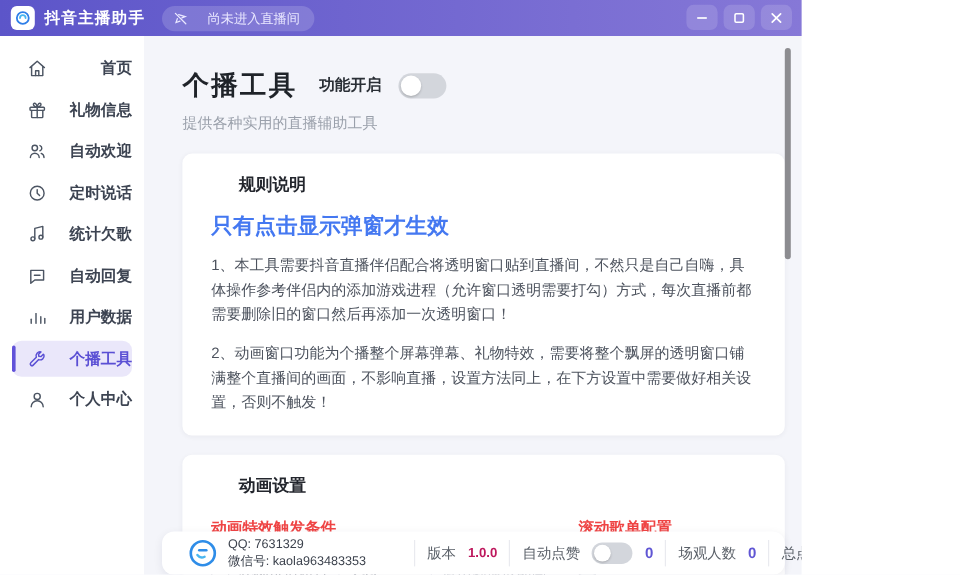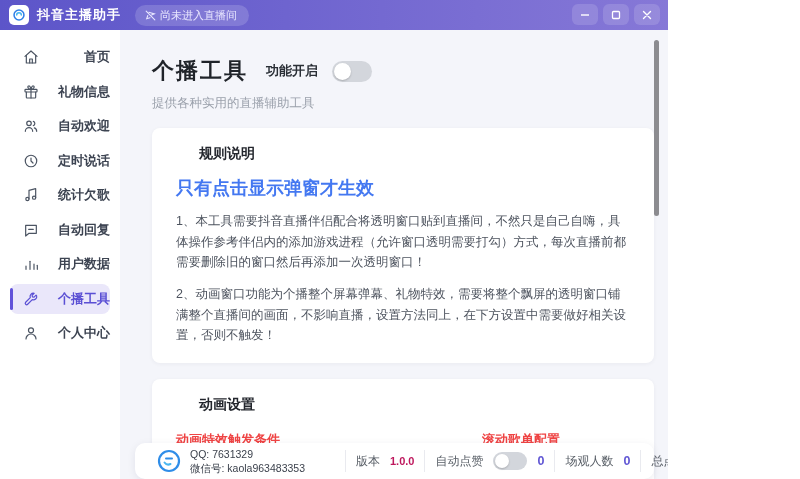--- a/index.html
+++ b/index.html
@@ -4,21 +4,21 @@
 <style>
   * { margin:0; padding:0; box-sizing:border-box; }
   html,body { width:800px; height:479px; overflow:hidden; }
   body { font-family:"Liberation Sans","DejaVu Sans",sans-serif; font-size:13px; color:#353c49; }
   .window { width:668px; height:479px; position:relative; background:#f4f5fa; }
 
   
   .titlebar { height:30px; background:linear-gradient(to right,#5c55c9,#8678d7); display:flex; align-items:center; padding:0 8px 0 9px; position:relative; }
   .app-icon { width:20px; height:20px; background:#fff; border-radius:5px; display:flex; align-items:center; justify-content:center; margin-right:8px; }
   .app-title { color:#fff; font-weight:bold; font-size:13px; margin-right:14px; letter-spacing:1px; }
-  .status-badge { display:flex; align-items:center; gap:3px; background:rgba(255,255,255,0.16); border-radius:11px; padding:3px 12px 3px 9px; color:#e9e7ff; font-size:11px; }
+  .status-badge { display:flex; align-items:center; gap:16px; background:rgba(255,255,255,0.16); border-radius:11px; padding:3px 12px 3px 9px; color:#e9e7ff; font-size:11px; }
   .win-controls { position:absolute; right:8px; top:4px; display:flex; gap:5px; }
   .win-btn { width:26px; height:21px; border-radius:6px; background:rgba(255,255,255,0.14); display:flex; align-items:center; justify-content:center; color:#fff; cursor:pointer; }
 
   
   .app-body { display:flex; height:449px; }
   .sidebar { width:120px; background:#fff; padding:12px 10px 0 10px; flex:none; }
   .side-item { position:relative; display:flex; align-items:center; gap:10px; height:30px; margin-bottom:4.5px; padding-left:13px; border-radius:8px; color:#3d4452; font-weight:bold; font-size:13px; cursor:pointer;justify-content:space-between; }
   .side-item svg { color:#4c5563; flex:none; }
   .side-item.active { background:#eae7fa; color:#5a4fd4; }
   .side-item.active svg { color:#5a4fd4; }

